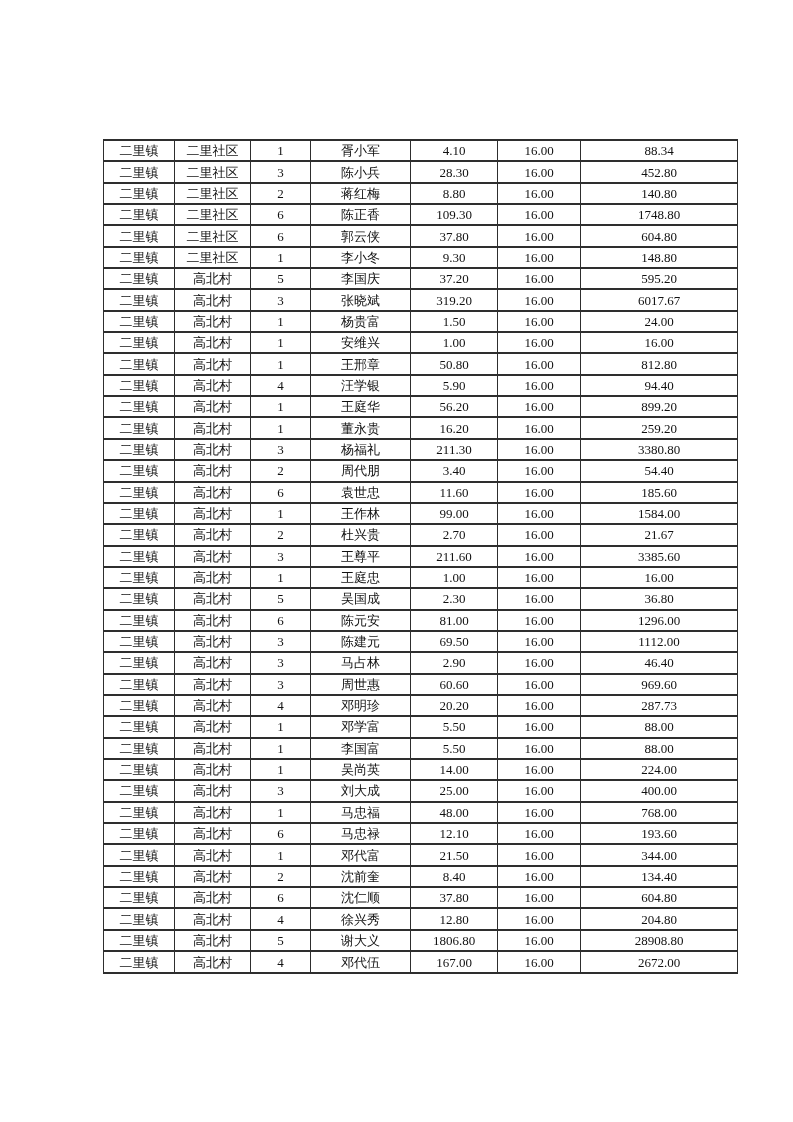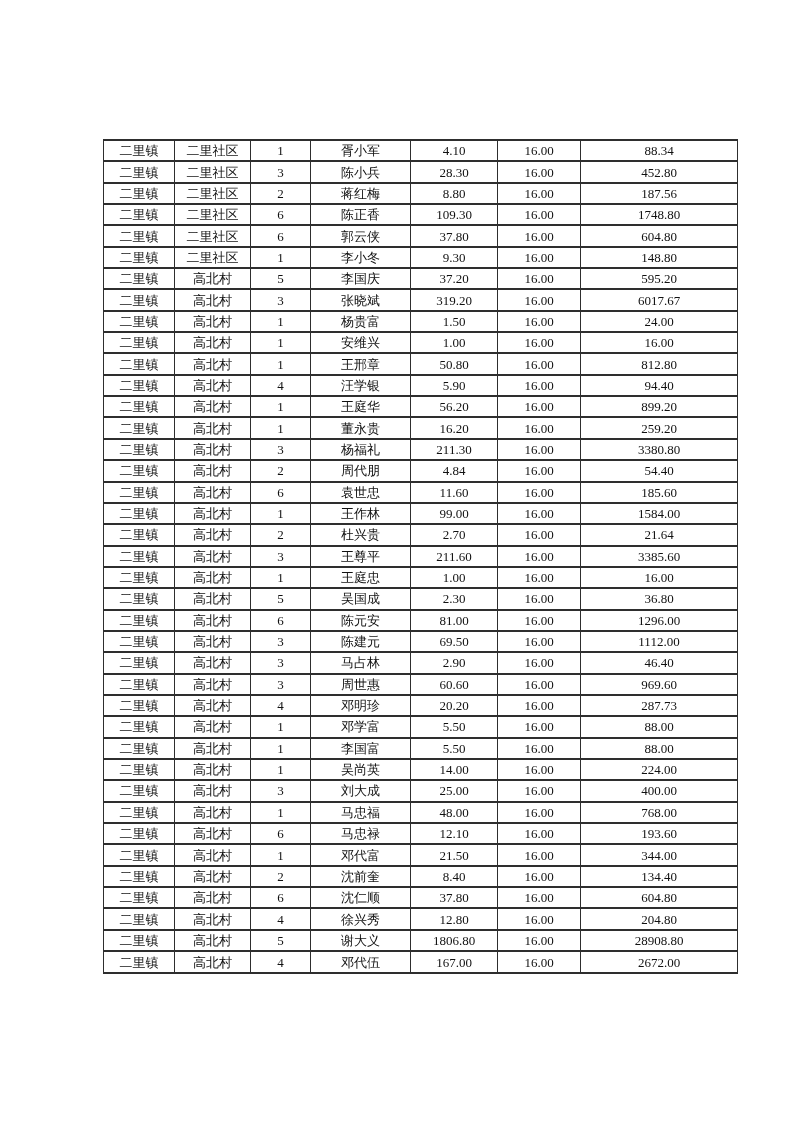--- a/index.html
+++ b/index.html
@@ -85,21 +85,21 @@
           <td>16.00</td>
           <td>452.80</td>
         </tr>
         <tr>
           <td>二里镇</td>
           <td>二里社区</td>
           <td>2</td>
           <td>蒋红梅</td>
           <td>8.80</td>
           <td>16.00</td>
-          <td>187.56</td>
+          <td>140.80</td>
         </tr>
         <tr>
           <td>二里镇</td>
           <td>二里社区</td>
           <td>6</td>
           <td>陈正香</td>
           <td>109.30</td>
           <td>16.00</td>
           <td>1748.80</td>
         </tr>
@@ -200,21 +200,21 @@
           <td>杨福礼</td>
           <td>211.30</td>
           <td>16.00</td>
           <td>3380.80</td>
         </tr>
         <tr>
           <td>二里镇</td>
           <td>高北村</td>
           <td>2</td>
           <td>周代朋</td>
-          <td>4.84</td>
+          <td>3.40</td>
           <td>16.00</td>
           <td>54.40</td>
         </tr>
         <tr>
           <td>二里镇</td>
           <td>高北村</td>
           <td>6</td>
           <td>袁世忠</td>
           <td>11.60</td>
           <td>16.00</td>
@@ -229,21 +229,21 @@
           <td>16.00</td>
           <td>1584.00</td>
         </tr>
         <tr>
           <td>二里镇</td>
           <td>高北村</td>
           <td>2</td>
           <td>杜兴贵</td>
           <td>2.70</td>
           <td>16.00</td>
-          <td>21.64</td>
+          <td>21.67</td>
         </tr>
         <tr>
           <td>二里镇</td>
           <td>高北村</td>
           <td>3</td>
           <td>王尊平</td>
           <td>211.60</td>
           <td>16.00</td>
           <td>3385.60</td>
         </tr>

